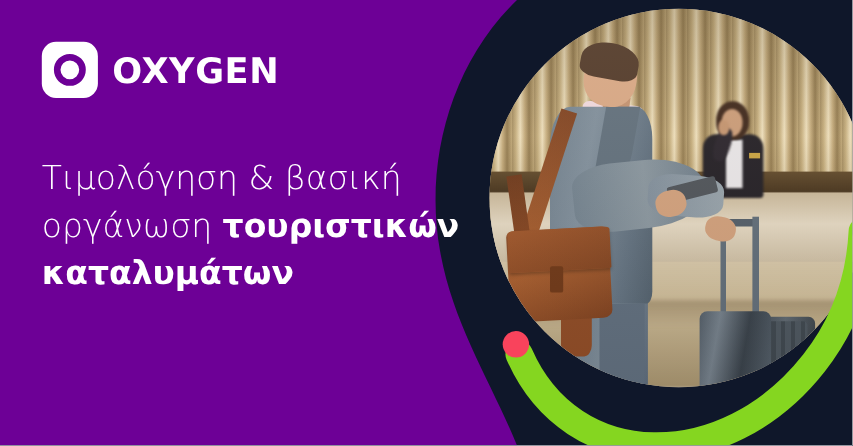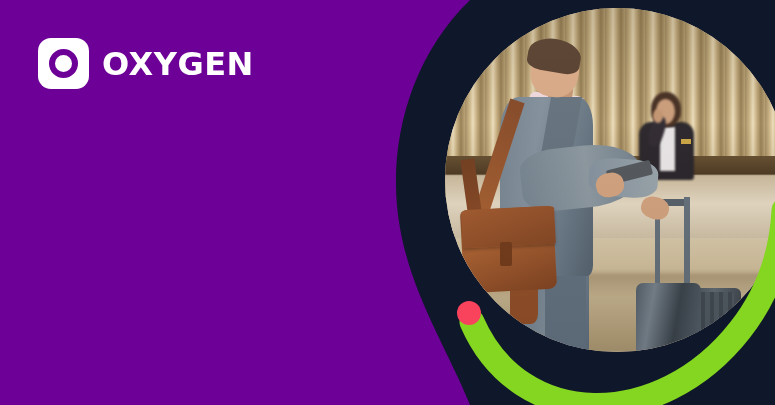--- a/index.html
+++ b/index.html
@@ -357,14 +357,18 @@
 
   <div class="red-dot"></div>
 
   <div class="logo">
     <div class="logo-mark">
       <div class="logo-ring"></div>
     </div>
     <div class="logo-word">OXYGEN</div>
   </div>
 
+  <div class="headline">
+    <span>Τιμολόγηση &amp; βασική</span>
+    <span>οργάνωση </span><b>τουριστικών καταλυμάτων</b>
+  </div>
 
 </div>
 
 </body></html>

